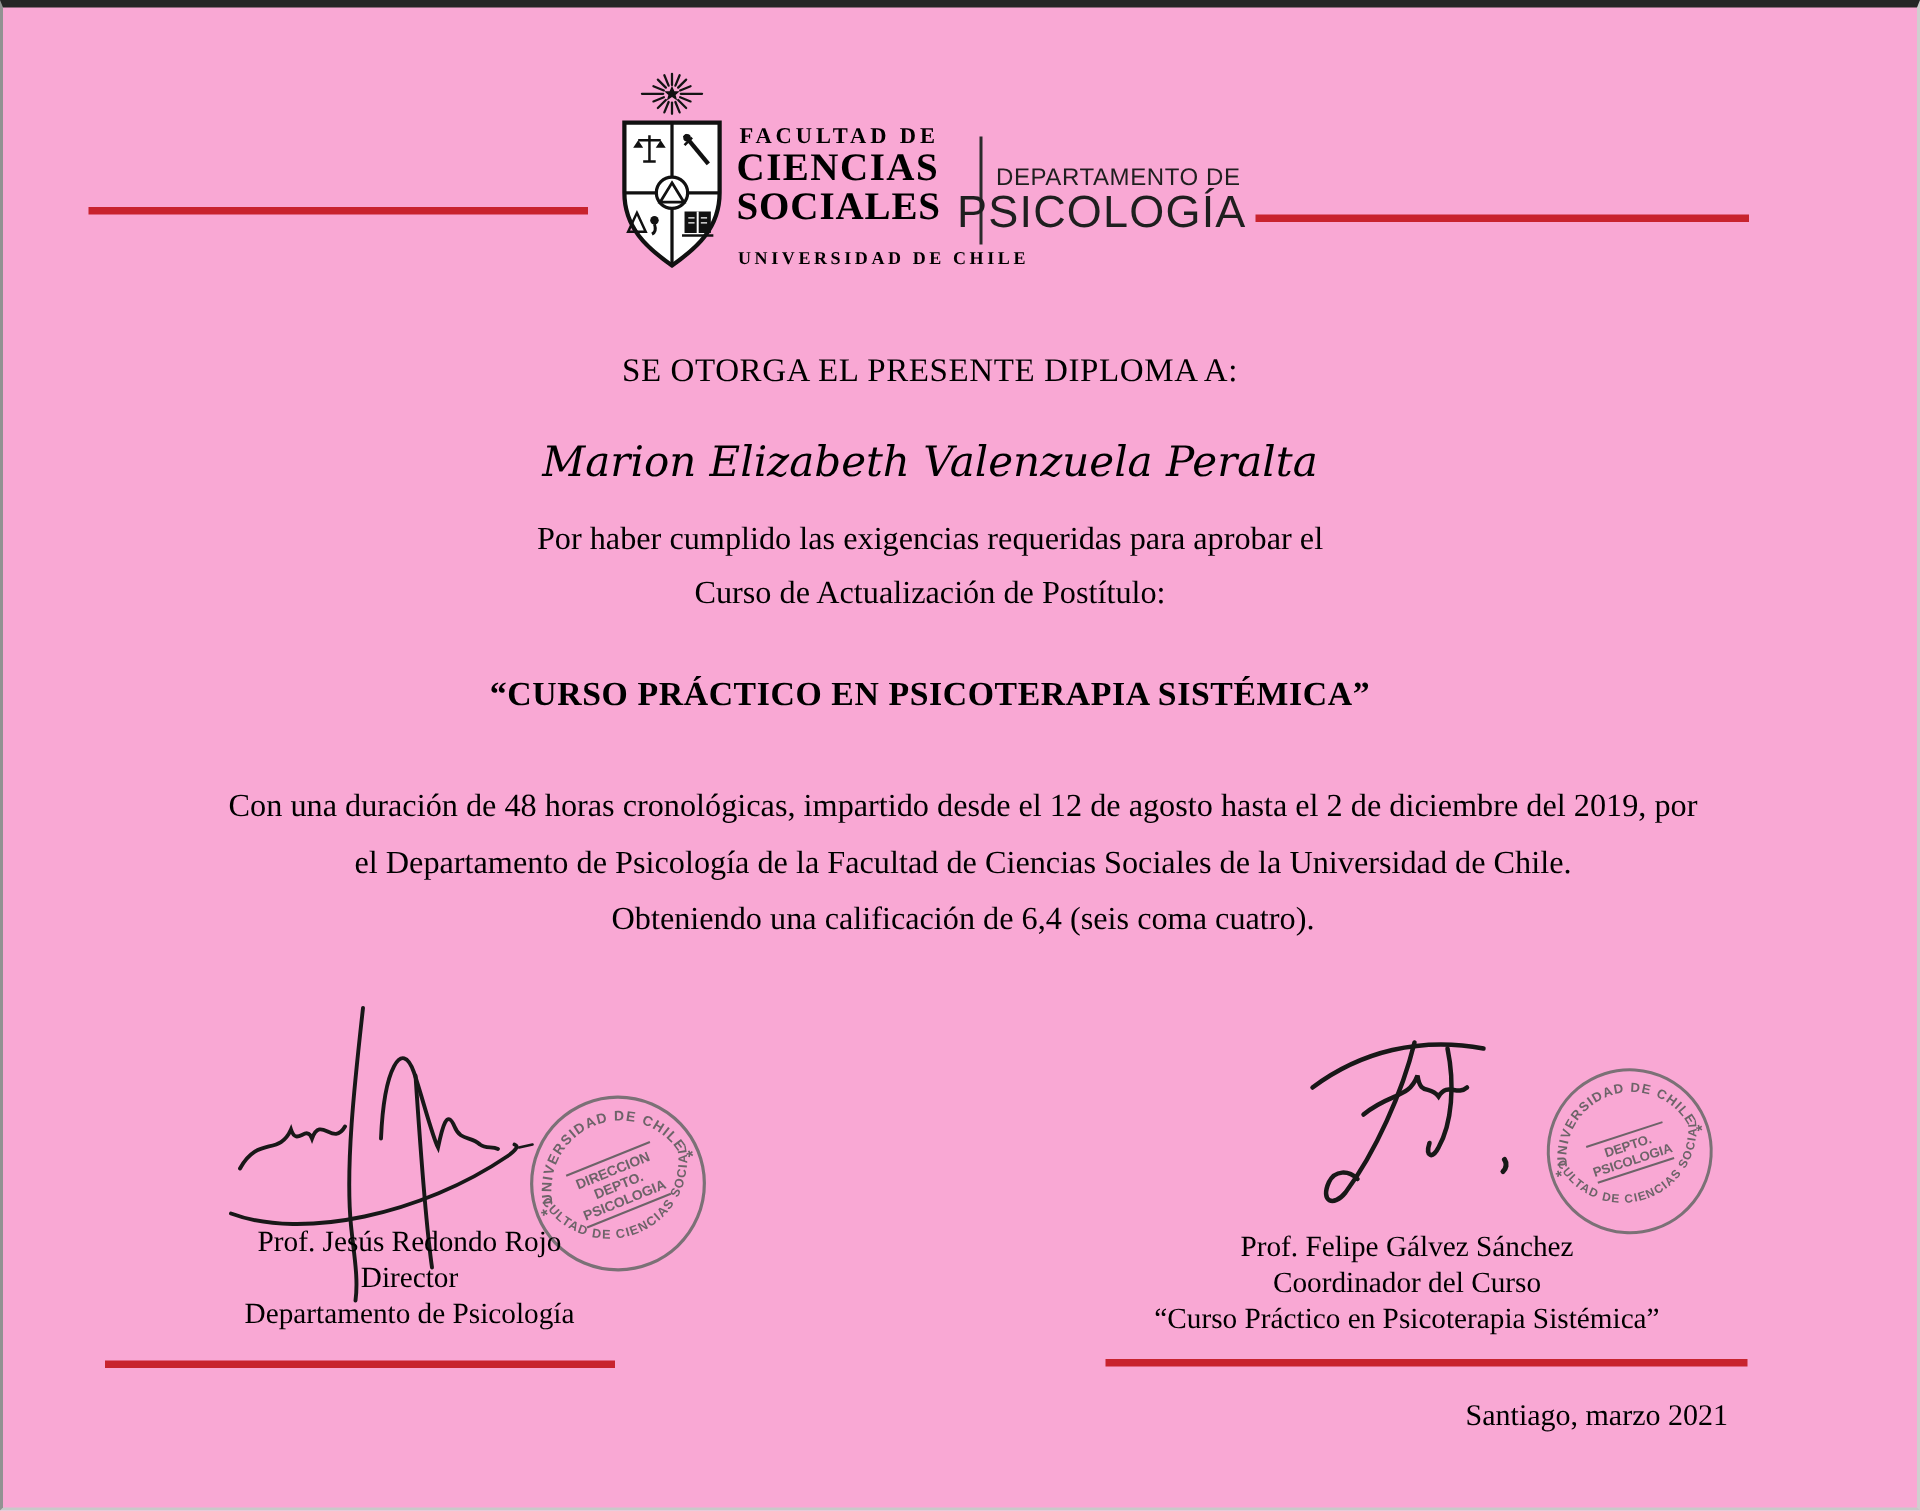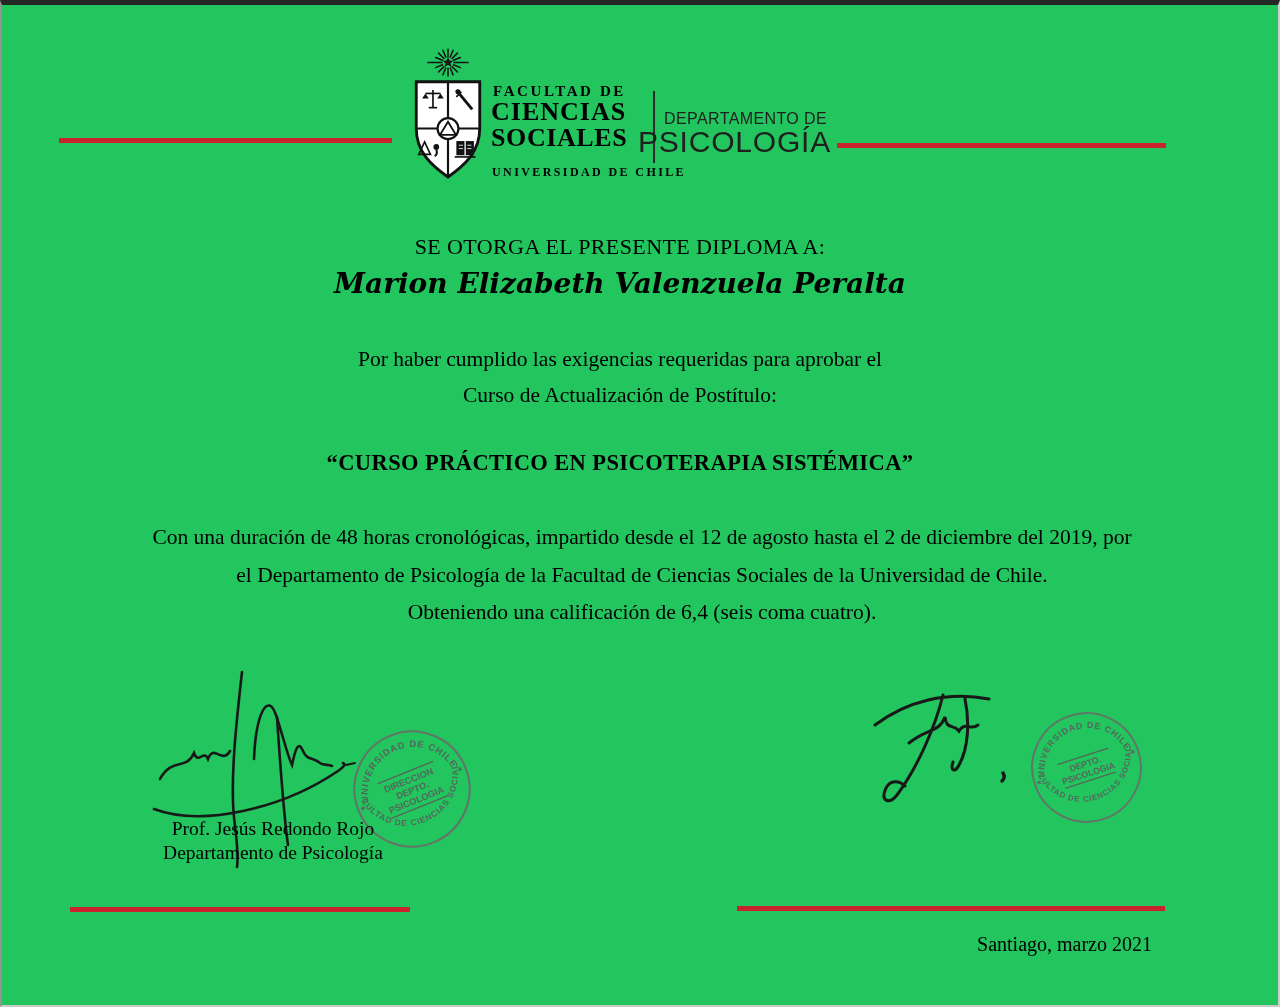--- a/index.html
+++ b/index.html
@@ -1,17 +1,17 @@
 <!DOCTYPE html>
 <html><head>
 <meta charset="utf-8">
 <style>
   html,body{margin:0;padding:0;background:#e8e8e8;}
   .page{
-    position:relative;width:1280px;height:1007px;background:#22c55e;
+    position:relative;width:1280px;height:1007px;background:#f9a8d4;
     box-sizing:border-box;overflow:hidden;
     border-top:5px solid #262626;border-left:2px solid #929292;
     border-right:2px solid #cfcfcf;border-bottom:2px solid #c9c9c9;
     font-family:"Liberation Serif","DejaVu Serif",serif;color:#000;
   }
   .abs{position:absolute;}
   
   .red-line{position:absolute;height:5px;background:#c8232e;}
   #red-top-left{left:57px;top:133px;width:333px;}
   #red-top-right{left:835px;top:138px;width:329px;}
@@ -19,21 +19,21 @@
   .fac1{left:491px;top:79px;font-size:15px;font-weight:bold;letter-spacing:2.6px;line-height:1;}
   .fac2{left:489px;top:94px;font-size:26px;font-weight:bold;letter-spacing:1px;line-height:1;}
   .fac3{left:489px;top:120px;font-size:26px;font-weight:bold;letter-spacing:0.6px;line-height:1;}
   .univ{left:490px;top:161px;font-size:12px;font-weight:bold;letter-spacing:2.4px;line-height:1;}
   #logo-divider{left:651px;top:86px;width:2px;height:72px;background:#2b2b2b;}
   .dept1{left:662px;top:106px;font-family:"Liberation Sans",sans-serif;font-size:16px;letter-spacing:0.4px;line-height:1;color:#1f1f1f;}
   .dept2{left:636px;top:122px;font-family:"Liberation Sans",sans-serif;font-size:30px;letter-spacing:0.8px;line-height:1;color:#1f1f1f;}
   
   .ctr{left:0;width:1236px;text-align:center;}
   .award{top:229px;font-size:22px;letter-spacing:0.4px;}
-  .name{top:262px;font-family:"DejaVu Serif","Liberation Serif",serif;font-style:italic;font-weight:bold;font-size:28px;}
+  .name{top:286px;font-family:"DejaVu Serif","Liberation Serif",serif;font-style:italic;font-weight:normal;font-size:28px;}
   .intro1{top:342px;font-size:21.5px;}
   .intro2{top:378px;font-size:21.5px;}
   .course{top:445px;font-size:22.5px;font-weight:bold;letter-spacing:0.4px;}
   .details{left:0;width:1280px;text-align:center;font-size:21.5px;}
   .det1{top:520px;}
   .det2{top:558px;}
   .det3{top:595px;}
   
   .sig-block{position:absolute;text-align:center;font-size:19.5px;line-height:24px;}
   #sig-block-left{left:103px;top:812px;width:336px;}
@@ -151,20 +151,21 @@
     <text class="stamp-center" font-size="13" x="8" y="76">*</text>
     <text class="stamp-center" font-size="13" x="126" y="76">*</text>
     <line x1="36" y1="50" x2="104" y2="50" stroke="#5a5a5a" stroke-width="1.6"></line>
     <line x1="36" y1="92" x2="104" y2="92" stroke="#5a5a5a" stroke-width="1.6"></line>
     <text class="stamp-center" font-size="10.5" x="70" y="63" text-anchor="middle">DIRECCION</text>
     <text class="stamp-center" font-size="10.5" x="70" y="75" text-anchor="middle">DEPTO.</text>
     <text class="stamp-center" font-size="10.5" x="70" y="87" text-anchor="middle">PSICOLOGIA</text>
   </svg>
   <div class="sig-block" id="sig-block-left">
     <div>Prof. Jesús Redondo Rojo</div>
+    <div>Director</div>
     <div>Departamento de Psicología</div>
   </div>
   <div class="red-line" id="red-sig-left"></div>
 
   <svg class="abs" id="signature-right" viewBox="0 0 180 140">
     <g fill="none" stroke="#181818" stroke-width="3" stroke-linecap="round">
       <path d="M28,52 C60,28 100,18 142,26"></path>
       <path d="M96,22 C88,55 70,95 50,122 C42,132 33,128 39,115 C43,107 52,107 58,113"></path>
       <path d="M62,70 C80,55 92,60 98,44 C100,58 106,50 112,58 C118,48 124,58 131,52"></path>
       <path d="M118,26 C123,50 121,76 112,92 C108,100 103,98 106,89"></path>
@@ -183,17 +184,22 @@
     <text class="stamp-arc" font-size="9.5" text-anchor="middle" letter-spacing="0.5">
       <textPath href="#arcBR" startOffset="50%">FACULTAD DE CIENCIAS SOCIALES</textPath>
     </text>
     <text class="stamp-center" font-size="13" x="8" y="76">*</text>
     <text class="stamp-center" font-size="13" x="126" y="76">*</text>
     <line x1="38" y1="56" x2="102" y2="56" stroke="#5a5a5a" stroke-width="1.6"></line>
     <line x1="38" y1="86" x2="102" y2="86" stroke="#5a5a5a" stroke-width="1.6"></line>
     <text class="stamp-center" font-size="10.5" x="70" y="69" text-anchor="middle">DEPTO.</text>
     <text class="stamp-center" font-size="10.5" x="70" y="81" text-anchor="middle">PSICOLOGIA</text>
   </svg>
+  <div class="sig-block" id="sig-block-right">
+    <div>Prof. Felipe Gálvez Sánchez</div>
+    <div>Coordinador del Curso</div>
+    <div>“Curso Práctico en Psicoterapia Sistémica”</div>
+  </div>
   <div class="red-line" id="red-sig-right"></div>
 
   <div class="abs place-date">Santiago, marzo 2021</div>
 
 </div>
 
 </body></html>

